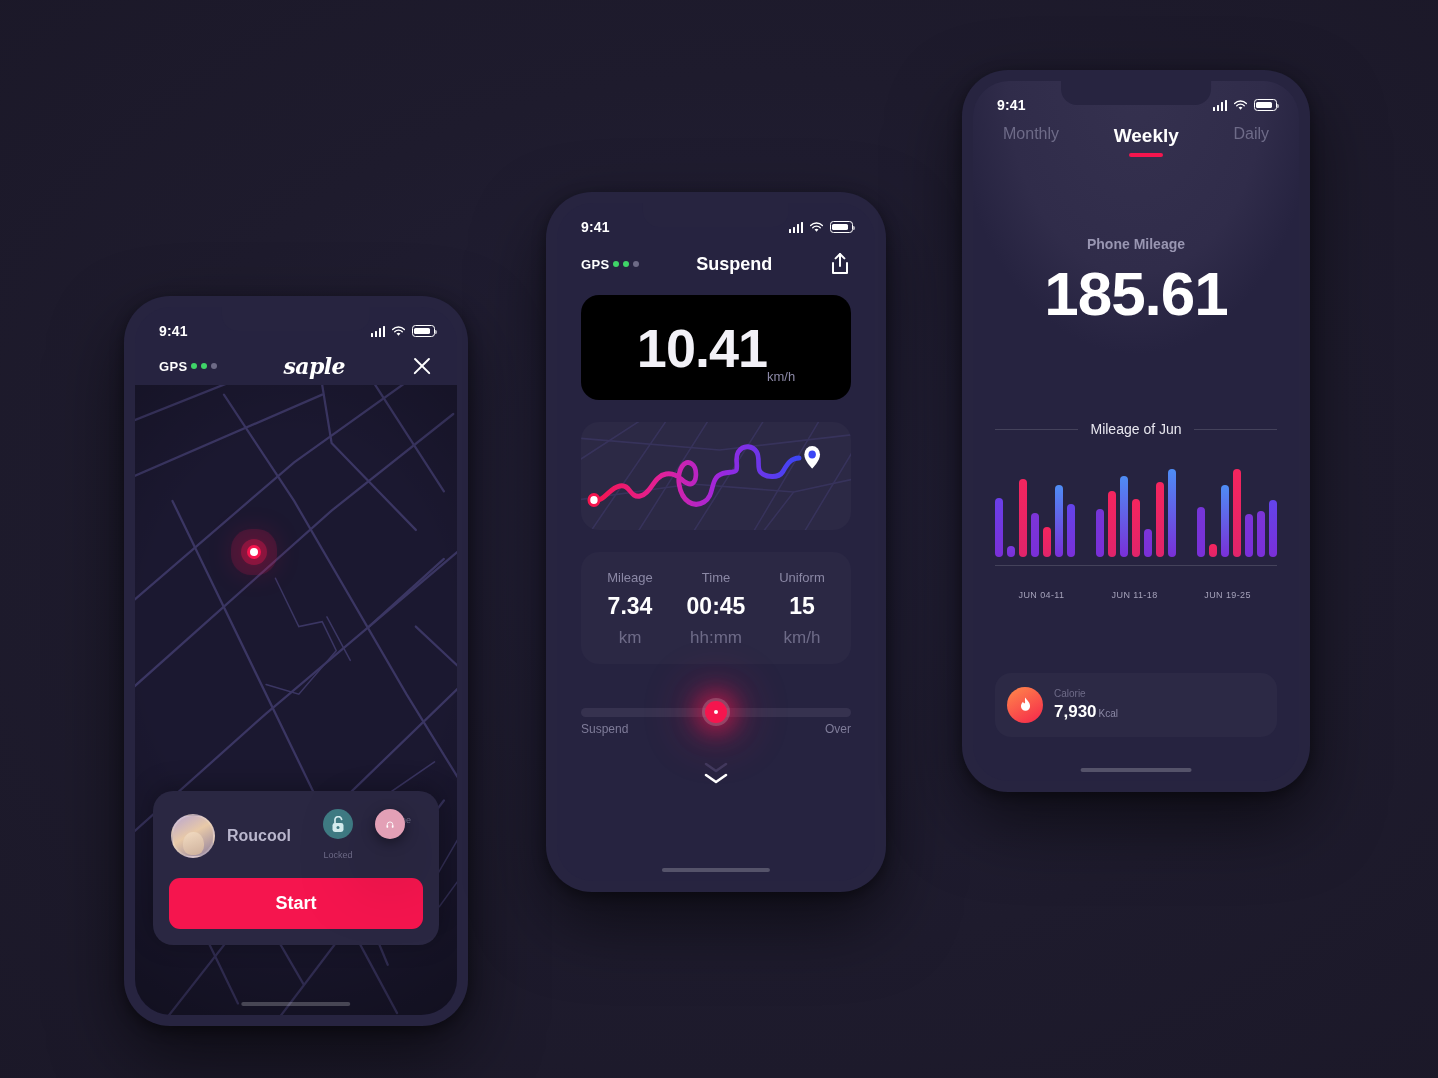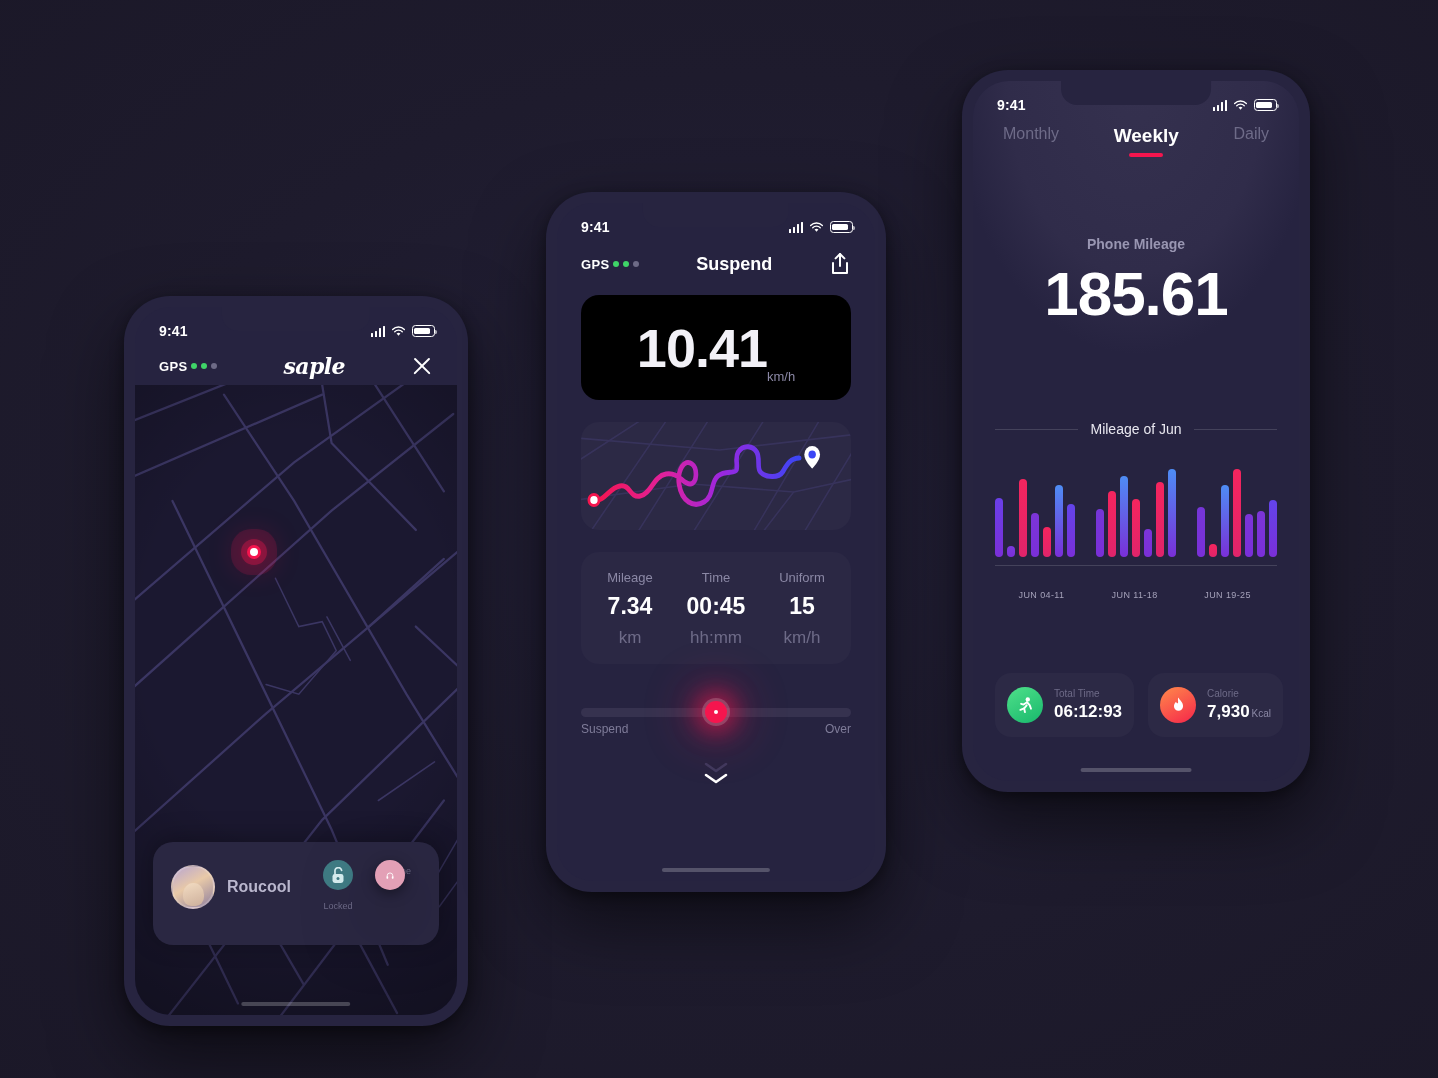--- a/index.html
+++ b/index.html
@@ -370,20 +370,21 @@
               <svg width="16" height="15" viewBox="0 0 16 15">
                 <path d="M2.4 10.5V8a5.6 5.6 0 0 1 11.2 0v2.5" stroke="#fff" stroke-width="1.7" fill="none" stroke-linecap="round"></path>
                 <rect x="1" y="9.2" width="3.4" height="5" rx="1.7" fill="#fff"></rect>
                 <rect x="11.6" y="9.2" width="3.4" height="5" rx="1.7" fill="#fff"></rect>
               </svg>
             </span>
             <span class="mini-label">Phone</span>
           </span>
         </span>
       </div>
+      <button class="start-btn">Start</button>
     </div>
 
     <div class="home-bar"></div>
   </div>
 </div>
 
 <div class="phone" id="phone2">
   <div class="screen">
     <div class="notch"></div>
 
@@ -586,35 +587,20 @@
       <div class="chart-axis"></div>
       <div class="chart-xlabels">
         <span class="xlabel">JUN 04-11</span>
         <span class="xlabel">JUN 11-18</span>
         <span class="xlabel">JUN 19-25</span>
       </div>
     </div>
 
     <div class="mini-cards">
       <div class="mcard">
-        <span class="mcard-icon run">
-          <svg width="19" height="19" viewBox="0 0 20 20">
-            <circle cx="12.4" cy="3.6" r="2.3" fill="#fff"></circle>
-            <path d="M11.6 6.6 L8 9 L5.4 8.2" stroke="#fff" stroke-width="2" fill="none" stroke-linecap="round" stroke-linejoin="round"></path>
-            <path d="M11.6 6.6 L14.4 9.6 L15.8 13.4" stroke="#fff" stroke-width="2" fill="none" stroke-linecap="round" stroke-linejoin="round"></path>
-            <path d="M11.2 9.8 L8.6 13 L9.4 17" stroke="#fff" stroke-width="2" fill="none" stroke-linecap="round" stroke-linejoin="round"></path>
-            <path d="M8.6 13 L4.6 14.6" stroke="#fff" stroke-width="2" fill="none" stroke-linecap="round"></path>
-          </svg>
-        </span>
-        <span>
-          <span class="mcard-label" style="display:block">Total Time</span>
-          <span class="mcard-value">06:12:93</span>
-        </span>
-      </div>
-      <div class="mcard">
         <span class="mcard-icon cal">
           <svg width="17" height="19" viewBox="0 0 18 20">
             <path d="M9 1.5 C10.5 5 13.8 6 13.8 10.8 A4.8 4.8 0 0 1 4.2 10.8 C4.2 8.4 5.6 7.2 6.4 6 C7.2 8 8.6 8.4 8.6 6.4 C8.6 4.6 8 3 9 1.5 z" fill="#fff"></path>
           </svg>
         </span>
         <span>
           <span class="mcard-label" style="display:block">Calorie</span>
           <span class="mcard-value">7,930</span><span class="mcard-unit">Kcal</span>
         </span>
       </div>

